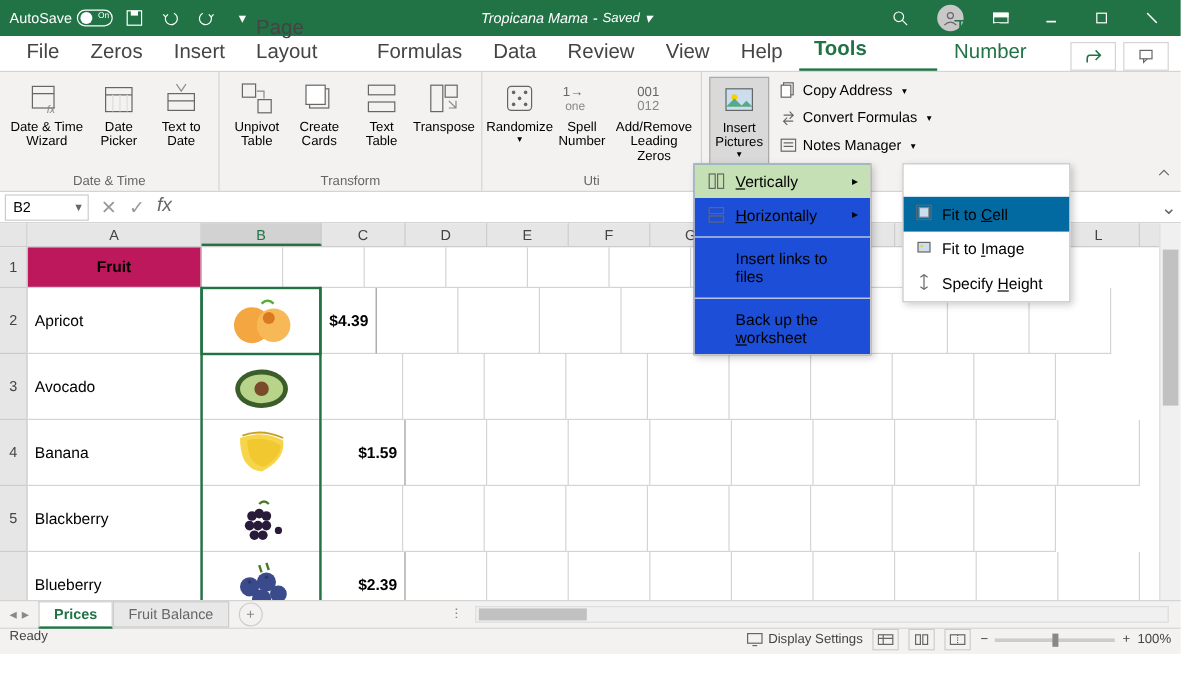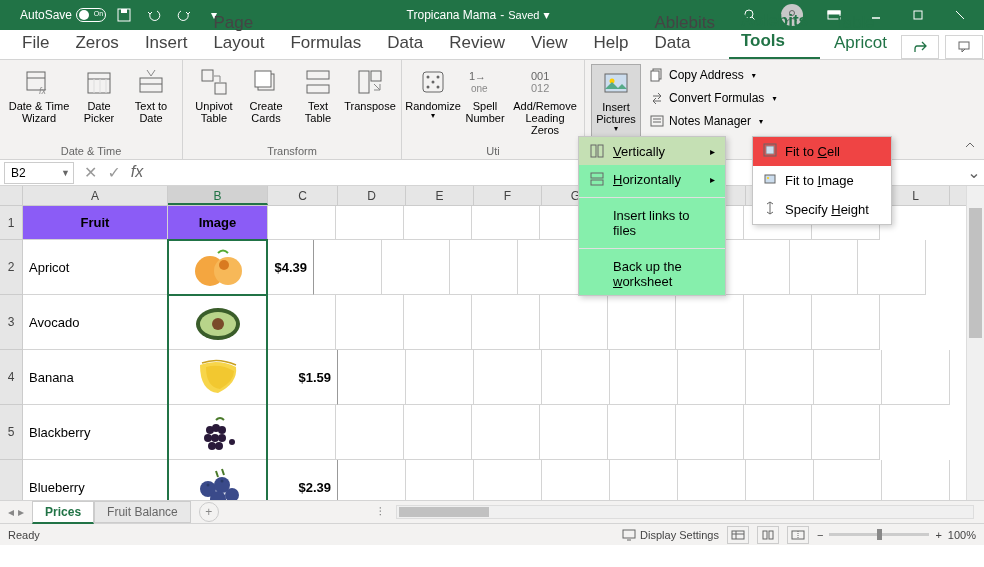--- a/index.html
+++ b/index.html
@@ -1,25 +1,25 @@
 <!DOCTYPE html>
 <html><head>
 <meta charset="utf-8">
 <style>
 * { box-sizing: border-box; margin: 0; padding: 0; font-family: "Segoe UI", Arial, sans-serif; }
 body { background: #fff; width: 984px; height: 567px; overflow: hidden; position: relative; }
 
 
 .titlebar { height: 30px; background: #217346; color: #fff; display: flex; align-items: center; font-size: 12px; }
-.titlebar .left { display: flex; align-items: center; gap: 6px; padding-left: 20px; }
+.titlebar .left { display: flex; align-items: center; gap: 6px; padding-left: 8px; }
 .autosave { display: flex; align-items: center; gap: 4px; }
 .toggle { width: 30px; height: 14px; border: 1px solid #fff; border-radius: 8px; position: relative; background: #217346; }
 .toggle::after { content: ""; position: absolute; width: 10px; height: 10px; background: #fff; border-radius: 50%; top: 1px; left: 2px; }
 .toggle-on-label { font-size: 7px; color: #fff; position: absolute; right: 2px; top: 1px; }
-.titlebar .center { flex: 1; text-align: center; }
+.titlebar .center { flex: 1; text-align: center; font-style: italic; }
 .titlebar .right { display: flex; align-items: center; gap: 2px; padding-right: 4px; }
 .titlebtn { width: 40px; height: 30px; display: flex; align-items: center; justify-content: center; color: #fff; }
 .titlebtn svg { stroke: #fff; }
 .qat-icon { width: 24px; height: 24px; display: flex; align-items: center; justify-content: center; }
 .doctitle { display: inline-flex; align-items: center; gap: 4px; }
 .saved { font-size: 11px; }
 .user-circle { width: 22px; height: 22px; border-radius: 50%; background: #c8c8c8; display: flex; align-items: center; justify-content: center; }
 
 
 .ribbontabs { height: 30px; background: #fff; border-bottom: 1px solid #d4d4d4; display: flex; align-items: flex-end; padding-left: 10px; gap: 2px; }
@@ -55,50 +55,50 @@
 .ch { border-right: 1px solid #ccc; text-align: center; font-size: 12px; color: #444; line-height: 20px; }
 .ch.sel { background: #d2d2d2; color: #217346; border-bottom: 2px solid #217346; }
 .rowheads { position: absolute; top: 20px; left: 0; width: 23px; bottom: 0; background: #e6e6e6; border-right: 1px solid #ccc; }
 .rh { border-bottom: 1px solid #ccc; text-align: center; font-size: 12px; color: #444; display: flex; align-items: center; justify-content: center; }
 .corner { position: absolute; top: 0; left: 0; width: 23px; height: 20px; background: #e6e6e6; border-right: 1px solid #ccc; border-bottom: 1px solid #ccc; }
 .cells { position: absolute; top: 20px; left: 23px; right: 18px; bottom: 0; overflow: hidden; }
 .vscroll { position: absolute; right: 0; top: 0; width: 18px; bottom: 0; background: #f0f0f0; border-left: 1px solid #ddd; }
 .vscroll-thumb { position: absolute; top: 22px; left: 2px; right: 2px; height: 130px; background: #c1c1c1; }
 .cellrow { display: flex; position: absolute; left: 0; right: 0; }
 .cell { border-right: 1px solid #d4d4d4; border-bottom: 1px solid #d4d4d4; font-size: 13px; padding: 0 6px; display: flex; align-items: center; overflow: hidden; }
-.cell.header { font-weight: bold; justify-content: center; background: #8b5cf6; }
+.cell.header { font-weight: bold; justify-content: center; background: #be185d; }
 .cell.price { justify-content: flex-end; font-weight: bold; }
 .cell.img { padding: 2px; justify-content: center; background: #fff; }
 .activecell { position: absolute; border: 2px solid #217346; pointer-events: none; }
 .colborder { border-right: 1px solid #999 !important; }
 .fruit-img { width: 62px; height: 48px; }
 
 
-.menu1 { position: absolute; top: 136px; left: 578px; width: 148px; background: #86efac; border: 1px solid #c6c6c6; box-shadow: 2px 2px 6px rgba(0,0,0,0.2); z-index: 10; font-size: 13px; }
+.menu1 { position: absolute; top: 136px; left: 578px; width: 148px; background: #1d4ed8; border: 1px solid #c6c6c6; box-shadow: 2px 2px 6px rgba(0,0,0,0.2); z-index: 10; font-size: 13px; }
 .menu1-item { display: flex; align-items: center; padding: 6px 10px; gap: 8px; cursor: pointer; position: relative; }
 .menu1-item.hl { background: #c5e0b4; }
 .menu1-item .ico { width: 16px; height: 16px; display: flex; align-items: center; justify-content: center; }
 .menu1-item .arrow { margin-left: auto; font-size: 10px; }
 .menu1-sep { border-top: 1px solid #e0e0e0; margin: 4px 0; }
 .menu2 { position: absolute; top: 136px; left: 752px; width: 140px; background: #fff; border: 1px solid #c6c6c6; box-shadow: 2px 2px 6px rgba(0,0,0,0.2); z-index: 11; font-size: 13px; }
 .menu2-item { display: flex; align-items: center; padding: 6px 10px; gap: 8px; cursor: pointer; }
-.menu2-item.hl { background: #ef4444; }
+.menu2-item.hl { background: #0369a1; margin-top: 27px; }
 
 
 .sheettabs { height: 23px; background: #f3f2f1; border-top: 1px solid #d4d4d4; display: flex; align-items: center; font-size: 12px; }
 .sheetnav { display: flex; gap: 4px; padding: 0 8px; color: #888; }
 .sheettab { padding: 3px 12px; border: 1px solid #ccc; background: #fff; cursor: pointer; }
 .sheettab.active { border-bottom: 2px solid #217346; color: #217346; font-weight: 600; }
 .sheettab.inactive { background: #e8e8e8; color: #666; }
 .addsheet { width: 20px; height: 20px; border: 1px solid #ccc; border-radius: 50%; display: flex; align-items: center; justify-content: center; margin-left: 8px; color: #888; }
 .hscroll { flex: 1; margin: 0 10px; height: 14px; background: #f0f0f0; border: 1px solid #ddd; position: relative; }
 .hscroll-thumb { position: absolute; left: 2px; top: 1px; bottom: 1px; width: 90px; background: #c1c1c1; }
 
 
-.statusbar { height: 22px; background: #f3f2f1; border-top: 1px solid #d4d4d4; display: flex; align-items: center; font-size: 11px; padding: 0 8px; color: #444; }
+.statusbar { height: 22px; background: #f3f2f1; border-top: 1px solid #d4d4d4; display: flex; align-items: flex-start; font-size: 11px; padding: 0 8px; color: #444; }
 .statusbar .mid { margin-left: auto; display: flex; align-items: center; gap: 8px; }
 .viewbtn { width: 22px; height: 18px; border: 1px solid #ccc; display: flex; align-items: center; justify-content: center; }
 .zoom { display: flex; align-items: center; gap: 6px; }
 .zoom-slider { width: 100px; height: 3px; background: #ccc; position: relative; }
 .zoom-slider::after { content: ""; position: absolute; left: 48px; top: -4px; width: 5px; height: 11px; background: #888; }
 
 .underline-letter { text-decoration: underline; }
 </style>
 </head>
 <body>
@@ -182,23 +182,22 @@
 <div class="ribbontabs">
   <div class="ribbontab">File</div>
   <div class="ribbontab">Zeros</div>
   <div class="ribbontab">Insert</div>
   <div class="ribbontab">Page Layout</div>
   <div class="ribbontab">Formulas</div>
   <div class="ribbontab">Data</div>
   <div class="ribbontab">Review</div>
   <div class="ribbontab">View</div>
   <div class="ribbontab">Help</div>
-  <div class="ribbontab">Ablebits Data</div>
   <div class="ribbontab active">Ablebits Tools</div>
-  <div class="ribbontab contextual">Table Apricot</div>
+  <div class="ribbontab contextual">Table Number</div>
   <div class="ribbontabs-right">
     <div class="share-btn">
         <svg width="14" height="14" viewBox="0 0 14 14">
           <path d="M9 2 L13 6 L9 10 M13 6 L4 6 Q2 6 2 9 L2 12" fill="none" stroke="#217346" stroke-width="1.3"></path>
         </svg>
       </div>
     <div class="share-btn">
         <svg width="14" height="14" viewBox="0 0 14 14">
           <rect x="2" y="2" width="10" height="7" fill="none" stroke="#666"></rect>
           <path d="M5 9 L5 12 L8 9" fill="none" stroke="#666"></path>
@@ -466,21 +465,20 @@
     <div class="rh" style="height:34px">1</div>
     <div class="rh" style="height:55px">2</div>
     <div class="rh" style="height:55px">3</div>
     <div class="rh" style="height:55px">4</div>
     <div class="rh" style="height:55px">5</div>
   </div>
   <div class="cells">
 
     <div class="cellrow" style="top:0;height:34px">
       <div class="cell header" style="width:145px">Fruit</div>
-      <div class="cell header" style="width:100px">Image</div>
       <div class="cell" style="width:68px"></div><div class="cell" style="width:68px"></div><div class="cell" style="width:68px"></div><div class="cell" style="width:68px"></div><div class="cell" style="width:68px"></div><div class="cell" style="width:68px"></div><div class="cell" style="width:68px"></div><div class="cell" style="width:68px"></div><div class="cell" style="width:68px"></div>:
     </div>
 
     <div class="cellrow" style="top:34px;height:55px">
       <div class="cell" style="width:145px">Apricot</div>
       <div class="cell img" style="width:100px">
           <svg class="fruit-img" viewBox="0 0 60 48">
             <ellipse cx="22" cy="28" rx="15" ry="15" fill="#f4a640"></ellipse>
             <ellipse cx="40" cy="28" rx="14" ry="14" fill="#f7b858"></ellipse>
             <ellipse cx="36" cy="22" rx="5" ry="5" fill="#d97a20"></ellipse>

